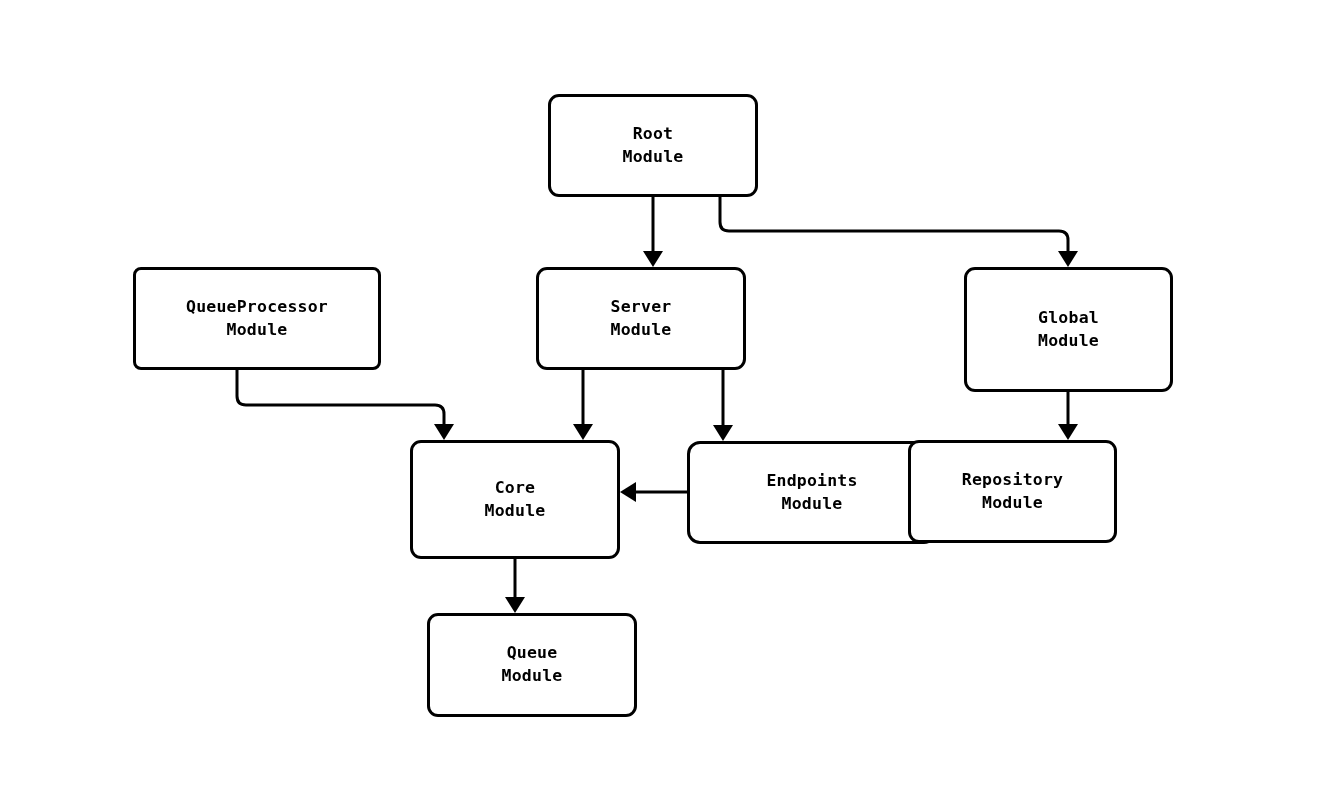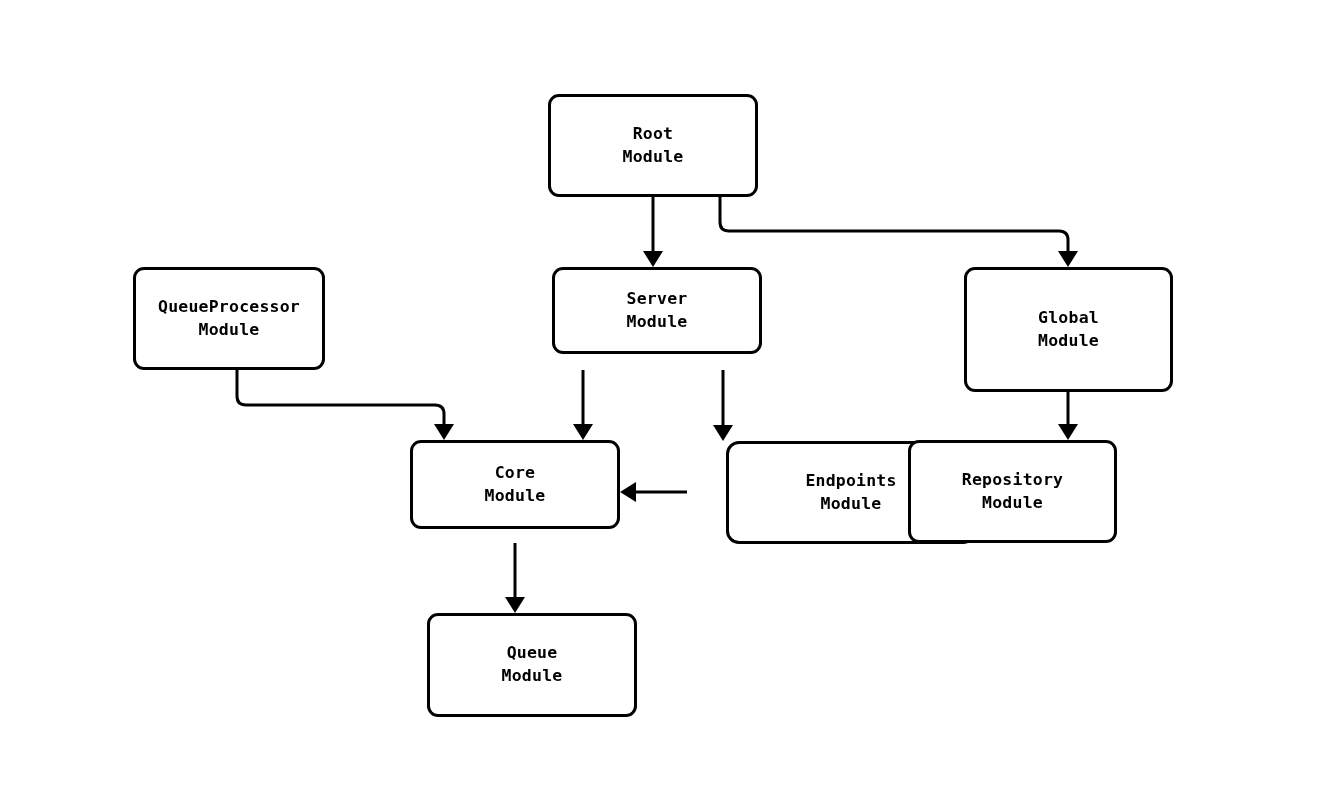--- a/index.html
+++ b/index.html
@@ -88,41 +88,41 @@
         <path d="M 515 543 L 515 597" fill="none" stroke="#000000" stroke-width="3" stroke-linecap="butt" stroke-linejoin="round"></path>
         <polygon points="515,613 505,597 525,597" fill="#000000"></polygon>
       </g>
     </svg>
 
   <div class="node" style="left: 548px; top: 94px; width: 210px; height: 103px;">
     <span class="node-line">Root</span>
     <span class="node-line">Module</span>
   </div>
 
-  <div class="node" style="left: 133px; top: 267px; width: 192px; height: 103px;">
+  <div class="node" style="left: 133px; top: 267px; width: 248px; height: 103px; border-radius: 8px;">
     <span class="node-line">QueueProcessor</span>
     <span class="node-line">Module</span>
   </div>
 
-  <div class="node" style="left: 552px; top: 267px; width: 210px; height: 87px;">
+  <div class="node" style="left: 536px; top: 267px; width: 210px; height: 103px;">
     <span class="node-line">Server</span>
     <span class="node-line">Module</span>
   </div>
 
   <div class="node" style="left: 964px; top: 267px; width: 209px; height: 125px;">
     <span class="node-line">Global</span>
     <span class="node-line">Module</span>
   </div>
 
-  <div class="node" style="left: 410px; top: 440px; width: 210px; height: 89px;">
+  <div class="node" style="left: 410px; top: 440px; width: 210px; height: 119px;">
     <span class="node-line">Core</span>
     <span class="node-line">Module</span>
   </div>
 
-  <div class="node" style="left: 726px; top: 441px; width: 250px; height: 103px; border-radius: 13px;">
+  <div class="node" style="left: 687px; top: 441px; width: 250px; height: 103px; border-radius: 13px;">
     <span class="node-line">Endpoints</span>
     <span class="node-line">Module</span>
   </div>
 
   <div class="node" style="left: 908px; top: 440px; width: 209px; height: 103px;">
     <span class="node-line">Repository</span>
     <span class="node-line">Module</span>
   </div>
 
   <div class="node" style="left: 427px; top: 613px; width: 210px; height: 104px;">

